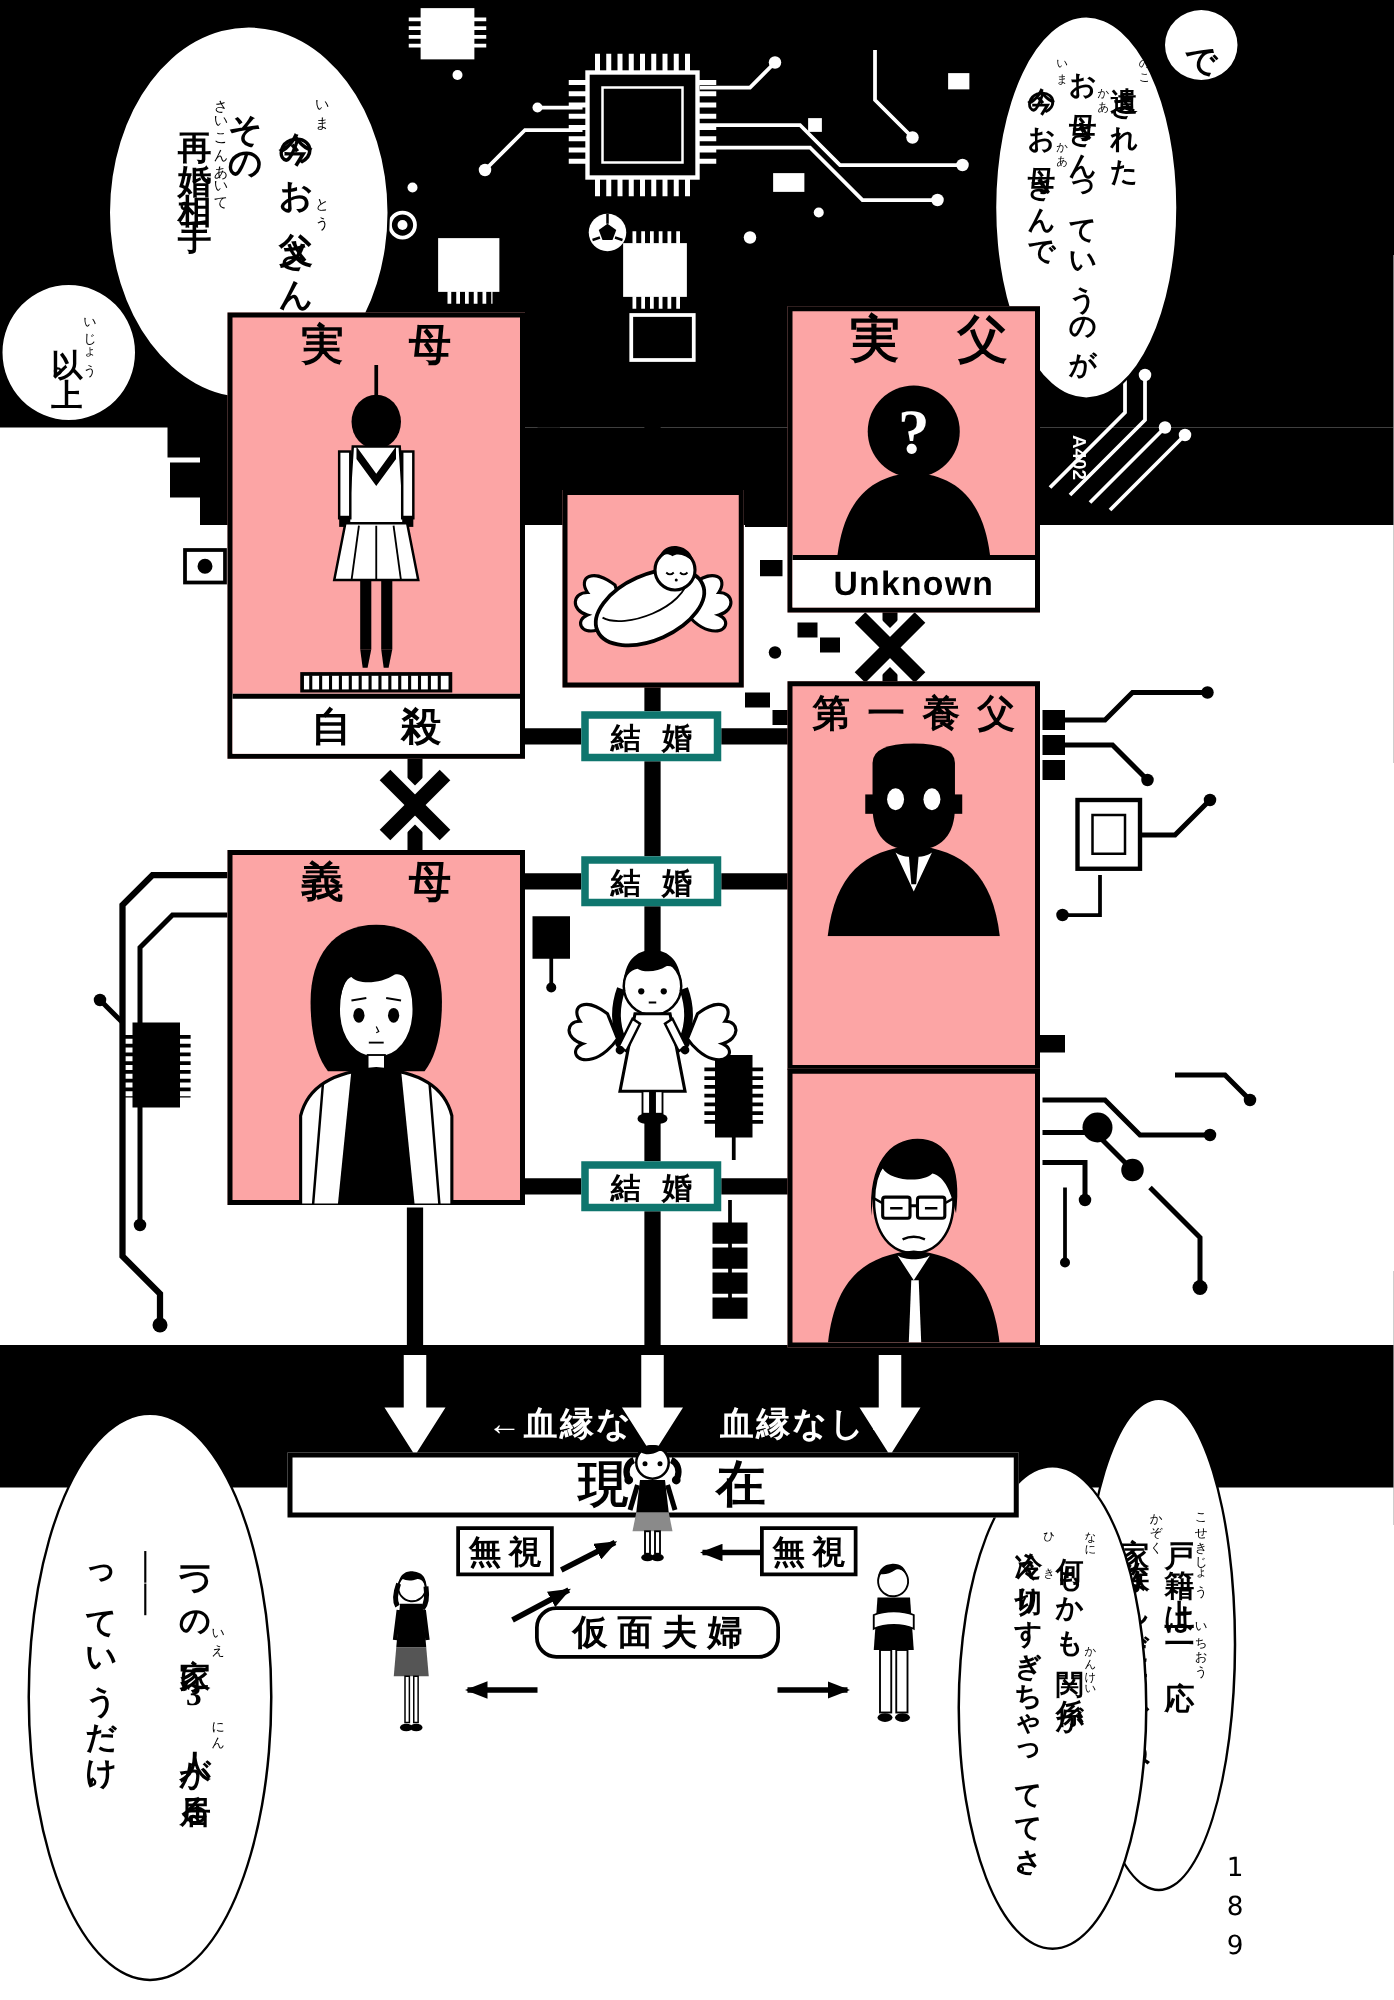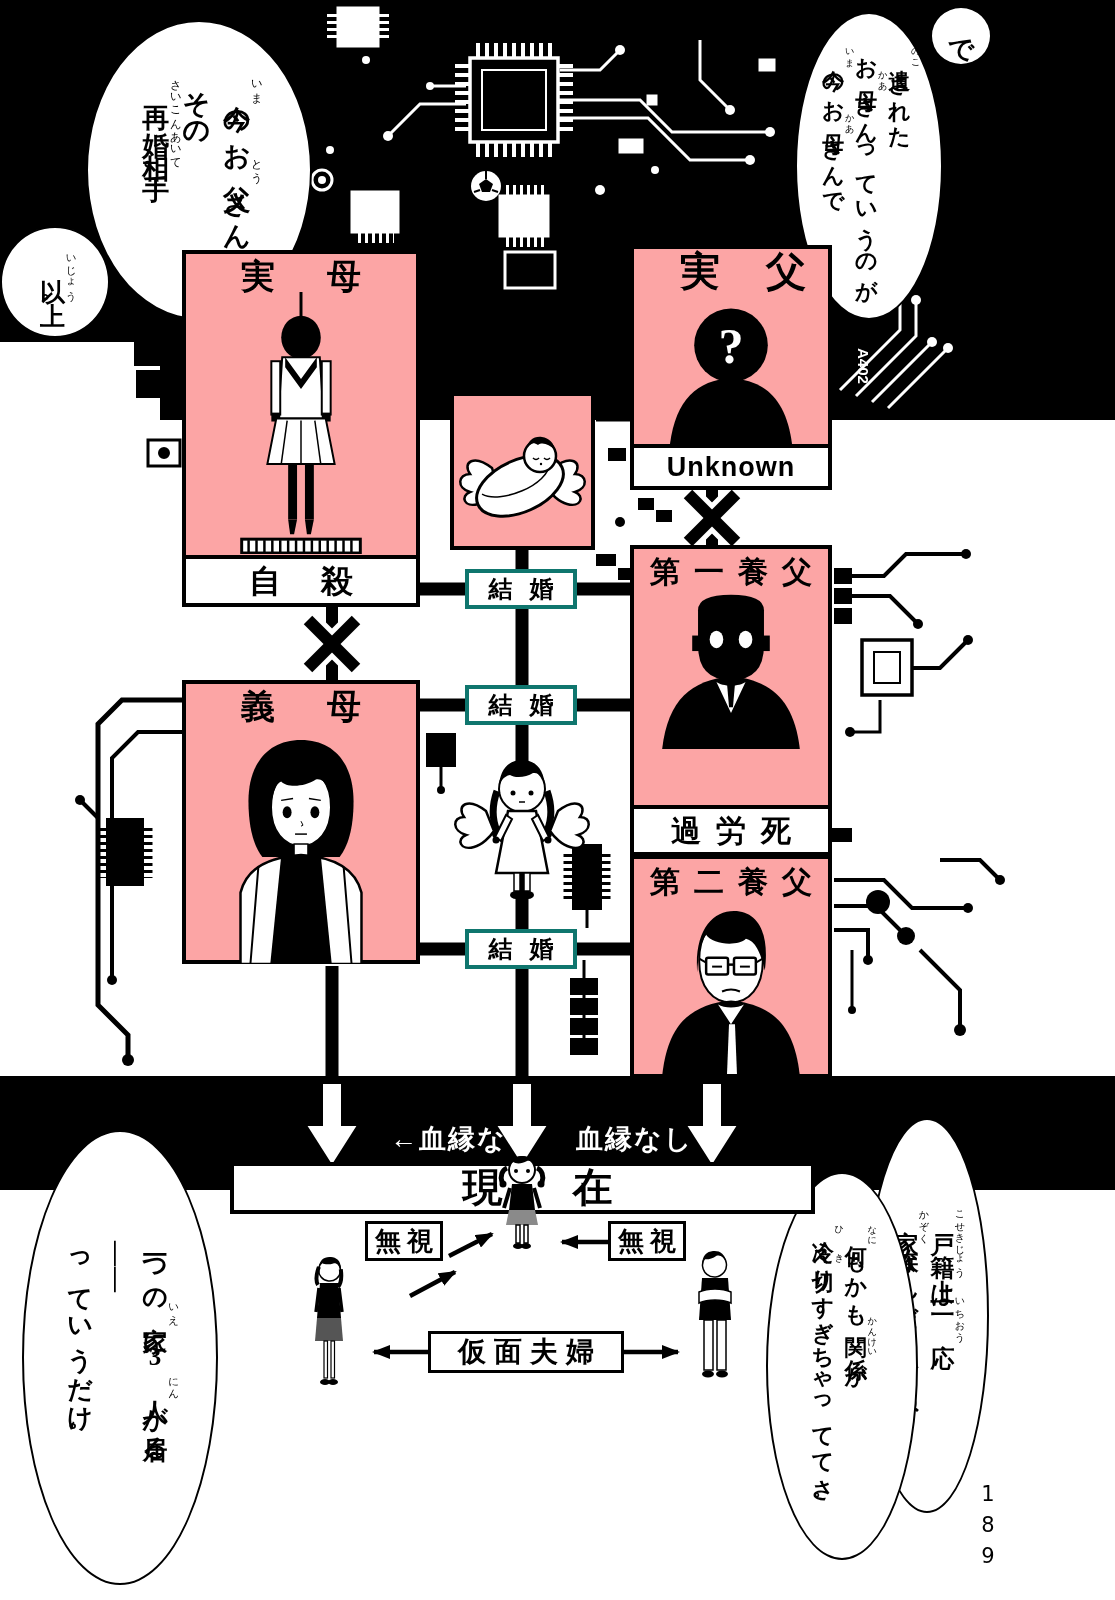--- a/index.html
+++ b/index.html
@@ -25,34 +25,34 @@
   .t4  { font-size:30px; letter-spacing:14px; padding-left:14px; }   
   .boxfoot { position:absolute; left:0; right:0; bottom:0; border-top:4px solid #000; background:#fff;
              text-align:center; font-weight:bold; white-space:nowrap; }
   .foot-suicide { height:48px; line-height:44px; font-size:32px; letter-spacing:40px; padding-left:40px;
                   font-family:"Liberation Serif","DejaVu Serif",serif; }
   .foot-unknown { height:42px; line-height:38px; font-size:27px; letter-spacing:1px;
                   font-family:"Liberation Sans","DejaVu Sans",sans-serif; }
   .foot-karoshi { height:47px; line-height:43px; font-size:30px; letter-spacing:15px; padding-left:15px;
                   font-family:"Liberation Serif","DejaVu Serif",serif; }
   .figsvg { position:absolute; }
-  .mlabel { position:absolute; background:#fff; border:4px solid #0f766e; z-index:3; text-align:center;
+  .mlabel { position:absolute; background:#fff; border:6px solid #0f766e; z-index:3; text-align:center;
             font-family:Liberation Serif, serif; font-weight:bold; font-size:24px;
             width:112px; height:40px; line-height:32px; letter-spacing:17px; padding-left:17px; }
   .banner { position:absolute; left:230px; top:1162px; width:585px; height:52px; background:#fff;
             border:4px solid #000; z-index:3; }
   .banner .txt { font-family:"Liberation Serif","DejaVu Serif",serif; font-weight:bold; font-size:40px;
                  line-height:44px; text-align:center; letter-spacing:70px; padding-left:100px; white-space:nowrap; }
   .whitelabel { position:absolute; z-index:3; color:#fff; font-weight:bold; font-size:27px;
                 letter-spacing:2px; white-space:nowrap; font-family:"Liberation Sans","DejaVu Sans",sans-serif;margin-left:28px; }
   .smallbox { position:absolute; background:#fff; border:3px solid #000; z-index:3; text-align:center;
               font-weight:bold; white-space:nowrap; font-family:"Liberation Sans","DejaVu Sans",sans-serif; }
   .ignore { width:78px; height:40px; font-size:26px; line-height:34px; letter-spacing:6px; padding-left:6px; }
-  .masked { left:428px; top:1331px; width:196px; height:42px; font-size:28px; line-height:36px;
-            letter-spacing:8px; padding-left:8px; }
+  .masked { left:428px; top:1285px; width:196px; height:42px; font-size:28px; line-height:36px;
+            letter-spacing:8px; padding-left:8px;border-radius:17px; }
   .fig { position:absolute; z-index:4; }
   .pagenum { position:absolute; left:976px; top:1482px; writing-mode:vertical-rl; text-orientation:upright;
              font-size:21px; letter-spacing:7px; z-index:3; font-family:"DejaVu Sans","Liberation Sans",sans-serif; }
 </style>
 </head>
 <body>
 
 <div class="page">
 
   <div class="bgblack" style="left:0;top:0;width:1115px;height:342px;"></div>
@@ -341,21 +341,20 @@
     <svg class="figsvg" style="left:0;top:40px;" width="194" height="160" viewBox="0 0 194 165">
       <path d="M63,22 Q63,6 97,6 Q131,6 131,22 L131,58 Q131,94 97,94 Q63,94 63,58 Z" fill="#000"></path>
       <rect x="57" y="48" width="7" height="16" fill="#000"></rect>
       <rect x="130" y="48" width="7" height="16" fill="#000"></rect>
       <ellipse cx="82" cy="52" rx="7" ry="9" fill="#fff"></ellipse>
       <ellipse cx="112" cy="52" rx="7" ry="9" fill="#fff"></ellipse>
       <path d="M97,90 C56,94 32,114 26,165 L168,165 C162,114 138,94 97,90 Z" fill="#000"></path>
       <path d="M82,96 L97,128 L112,96 C106,101 88,101 82,96 Z" fill="#fff"></path>
       <path d="M93,99 L101,99 L99,122 L95,122 Z" fill="#000"></path>
     </svg>
-    <div class="boxfoot foot-karoshi">過労死</div>
   </div>
 
   <div class="treebox" style="left:182px;top:680px;width:238px;height:284px;">
     <div class="boxtitle t2a">義母</div>
     <svg class="figsvg" style="left:0;top:42px;" width="230" height="238" viewBox="0 0 230 240">
       <path d="M115,14 C80,14 62,40 62,76 C62,104 68,122 76,132 L154,132 C162,122 168,104 168,76 C168,40 150,14 115,14 Z" fill="#000"></path>
       <path d="M115,44 C96,44 85,58 85,82 C85,106 98,121 115,121 C132,121 145,106 145,82 C145,58 134,44 115,44 Z" fill="#fff" stroke="#000" stroke-width="1.5"></path>
       <path d="M85,82 C83,56 95,40 115,40 C135,40 147,56 145,82 C145,64 139,52 130,54 C118,62 100,62 95,56 C89,58 86,70 85,82 Z" fill="#000"></path>
       <ellipse cx="101" cy="87" rx="4.5" ry="6" fill="#000"></ellipse>
       <ellipse cx="129" cy="87" rx="4.5" ry="6" fill="#000"></ellipse>
@@ -364,21 +363,20 @@
       <path d="M115,96 l2,4 l-2,1" fill="none" stroke="#000" stroke-width="1"></path>
       <line x1="109" y1="109" x2="121" y2="109" stroke="#000" stroke-width="1.5"></line>
       <rect x="108" y="119" width="14" height="13" fill="#fff" stroke="#000" stroke-width="1.5"></rect>
       <path d="M115,130 C82,132 60,144 54,168 L54,240 L176,240 L176,168 C170,144 148,132 115,130 Z" fill="#fff" stroke="#000" stroke-width="2.5"></path>
       <path d="M72,142 L64,240 M158,142 L166,240" fill="none" stroke="#000" stroke-width="2"></path>
       <path d="M95,131 L135,131 L146,240 L84,240 Z" fill="#000"></path>
     </svg>
   </div>
 
   <div class="treebox" style="left:630px;top:855px;width:202px;height:223px;">
-    <div class="boxtitle t4">第二養父</div>
     <svg class="figsvg" style="left:0;top:40px;" width="194" height="175" viewBox="0 0 194 176">
       <path d="M97,20 C76,20 65,37 65,62 C65,89 79,104 97,104 C115,104 129,89 129,62 C129,37 118,20 97,20 Z" fill="#fff" stroke="#000" stroke-width="2"></path>
       <path d="M63,74 C60,32 78,12 100,12 C124,12 136,34 131,72 C126,50 120,42 112,40 C104,48 78,46 72,36 C66,44 64,58 63,74 Z" fill="#000"></path>
       <rect x="72" y="59" width="22" height="17" rx="2" fill="none" stroke="#000" stroke-width="2.5"></rect>
       <rect x="100" y="59" width="22" height="17" rx="2" fill="none" stroke="#000" stroke-width="2.5"></rect>
       <line x1="94" y1="66" x2="100" y2="66" stroke="#000" stroke-width="2.5"></line>
       <line x1="72" y1="64" x2="65" y2="60" stroke="#000" stroke-width="2"></line>
       <line x1="122" y1="64" x2="129" y2="60" stroke="#000" stroke-width="2"></line>
       <line x1="78" y1="68" x2="88" y2="68" stroke="#000" stroke-width="2"></line>
       <line x1="106" y1="68" x2="116" y2="68" stroke="#000" stroke-width="2"></line>

